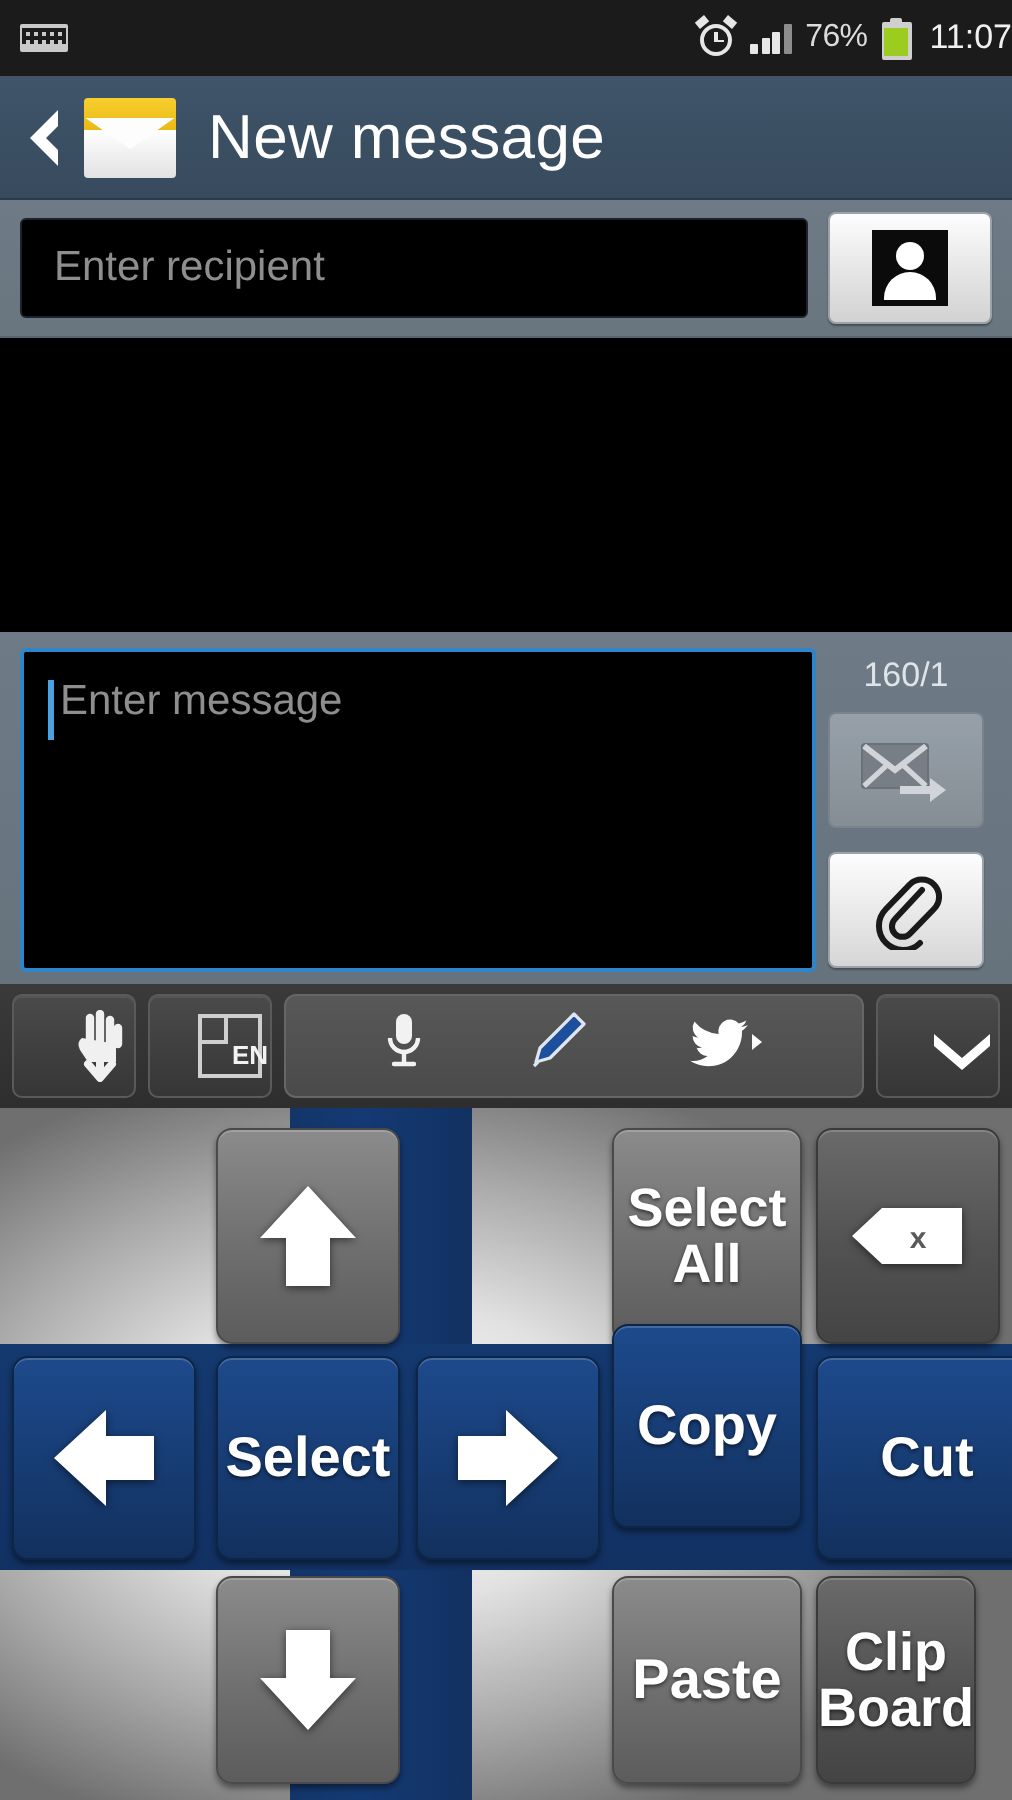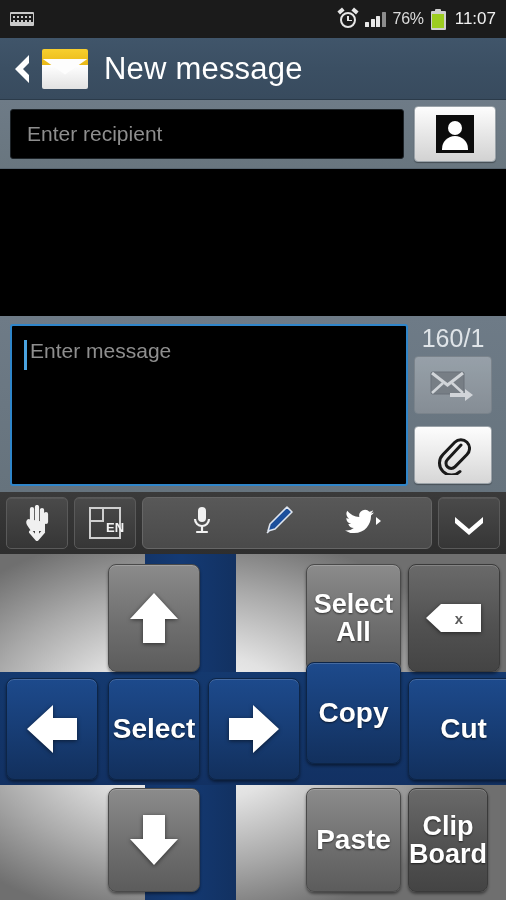--- a/index.html
+++ b/index.html
@@ -7,21 +7,21 @@
   body { font-family:"Liberation Sans", sans-serif; -webkit-font-smoothing:antialiased; }
 
   #app { position:relative; width:506px; height:900px; background:#000; }
 
   
   .statusbar {
     position:absolute; left:0; top:0; width:506px; height:38px;
     background:#1b1b1b; display:flex; align-items:center;
   }
   .sb-left { padding-left:10px; display:flex; align-items:center; gap:6px; }
-  .sb-right { margin-left:auto; display:flex; align-items:center; gap:7px; padding-right:10px; }
+  .sb-right { margin-left:auto; display:flex; align-items:center; gap:7px; }
   .kbd-ico { width:24px; height:14px; position:relative; }
   .kbd-ico .body { position:absolute; inset:0; background:#c9c9c9; border-radius:1px; }
   .kbd-ico .body::before{
     content:""; position:absolute; left:1px; right:1px; top:2px; height:8px;
     background:
       repeating-linear-gradient(to right,#1b1b1b 0 2px,transparent 2px 4px),
       repeating-linear-gradient(to bottom,#1b1b1b 0 2px,transparent 2px 4px);
   }
   .alarm { width:20px; height:20px; position:relative; }
   .alarm .face{ position:absolute; left:2px; top:3px; width:16px; height:16px;
@@ -106,21 +106,21 @@
   .msg-field {
     width:398px; height:162px; background:#000; border:2px solid #2f85c9;
     border-radius:3px; padding:10px 12px; position:relative;
   }
   .caret { position:absolute; left:12px; top:14px; width:3px; height:30px;
     background:#4aa3e0; }
   .msg-field .ph { color:#8e8e8e; font-size:21px; margin-left:6px;
     display:inline-block; line-height:30px; }
   .compose-right { width:82px; display:flex; flex-direction:column;
     align-items:center; }
-  .counter { color:#dfe4e8; font-size:25px; height:30px; line-height:28px; }
+  .counter { color:#dfe4e8; font-size:17px; height:30px; line-height:28px; }
   .send-btn {
     width:78px; height:58px; border-radius:4px; margin-top:2px;
     background:linear-gradient(to bottom,#9aa3ab,#878f97);
     border:1px solid #7b848c; display:flex; align-items:center;
     justify-content:center; cursor:pointer; opacity:.95;
   }
   .attach-btn {
     width:78px; height:58px; border-radius:4px; margin-top:12px;
     background:linear-gradient(to bottom,#fdfdfd 0%,#ececec 45%,#d6d6d6 100%);
     border:1px solid #9ba3a9; display:flex; align-items:center;
@@ -131,21 +131,21 @@
   
   .kb-toolbar {
     position:absolute; left:0; top:492px; width:506px; height:62px;
     background:linear-gradient(to bottom,#3a3a3a,#2e2e2e);
     display:flex; align-items:center; padding:0 6px; gap:6px;
   }
   .tb-key {
     width:62px; height:52px; border-radius:5px;
     background:linear-gradient(to bottom,#4a4a4a,#363636);
     border:1px solid #5a5a5a; display:flex; align-items:center;
-    justify-content:center; cursor:pointer;
+    justify-content:flex-end; cursor:pointer;
     box-shadow:0 1px 0 rgba(255,255,255,.07) inset;
   }
   .tb-center {
     flex:1; height:52px; border-radius:6px;
     background:linear-gradient(to bottom,#585858,#4a4a4a);
     border:1px solid #666; display:flex; align-items:center;
     justify-content:space-around; padding:0 24px; cursor:pointer;
   }
   .tb-center > div { cursor:pointer; }
 

